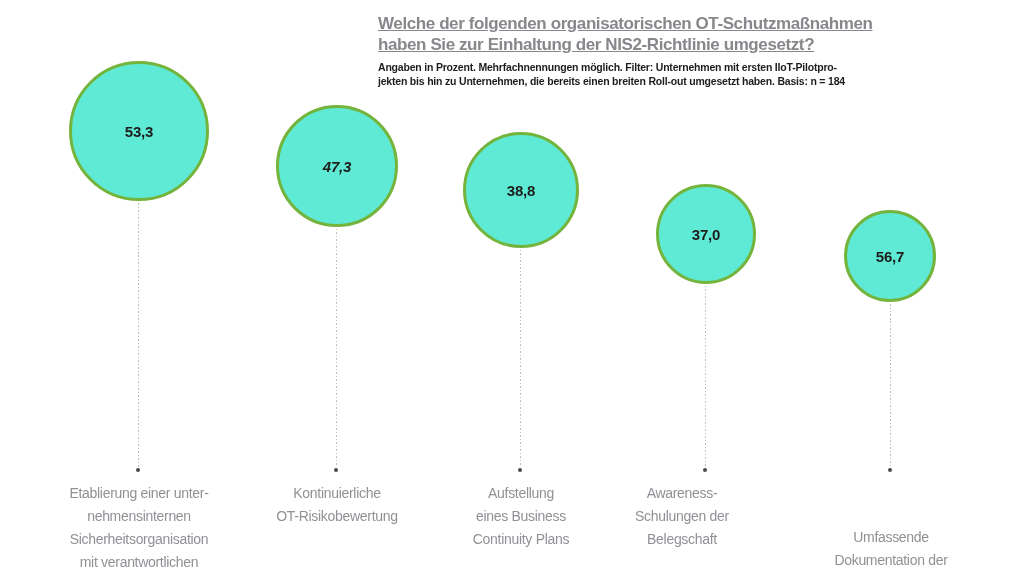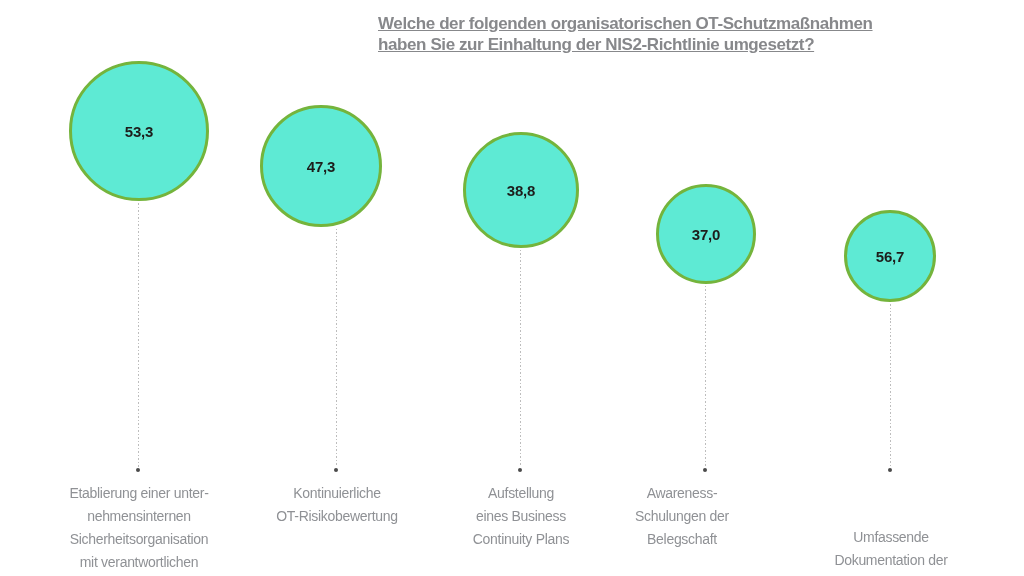--- a/index.html
+++ b/index.html
@@ -83,21 +83,21 @@
     text-align: center;
     font-size: 14px;
     line-height: 23px;
     letter-spacing: -0.3px;
     color: var(--label_text, #8f9195);
     white-space: pre-line;
   }
 
   
   .b1 .bubble { left: 69px;  top: 61px;  width: 140px; height: 140px; }
-  .b2 .bubble { left: 260px; top: 105px; width: 122px; height: 122px; }
+  .b2 .bubble { left: 276px; top: 105px; width: 122px; height: 122px; font-style: italic; }
   .b3 .bubble { left: 463px; top: 132px; width: 116px; height: 116px; }
   .b4 .bubble { left: 656px; top: 184px; width: 100px; height: 100px; justify-content: center; }
   .b5 .bubble { left: 844px; top: 210px; width: 92px;  height: 92px;  }
 
   .b1 .connector { left: 138px; top: 203px; height: 264px; }
   .b2 .connector { left: 336px; top: 229px; height: 238px; }
   .b3 .connector { left: 520px; top: 250px; height: 217px; }
   .b4 .connector { left: 705px; top: 286px; height: 181px; }
   .b5 .connector { left: 890px; top: 304px; height: 163px; }
 
@@ -114,20 +114,22 @@
   .b5 .bubble-label { left: 776px; margin-top: 44px; }
 </style>
 </head>
 <body>
 
 <div class="page">
 
   <div class="chart-header">
     <h1 class="chart-title">Welche der folgenden organisatorischen OT-Schutzmaßnahmen
 haben Sie zur Einhaltung der NIS2-Richtlinie umgesetzt?</h1>
+    <p class="chart-subtitle">Angaben in Prozent. Mehrfachnennungen möglich. Filter: Unternehmen mit ersten IIoT-Pilotpro-
+jekten bis hin zu Unternehmen, die bereits einen breiten Roll-out umgesetzt haben. Basis: n = 184</p>
   </div>
 
   <div class="bubble-group b1">
     <div class="bubble">
       <span class="bubble-value">53,3</span>
     </div>
     <div class="connector"></div>
     <div class="connector-dot"></div>
     <div class="bubble-label">Etablierung einer unter-
 nehmensinternen

